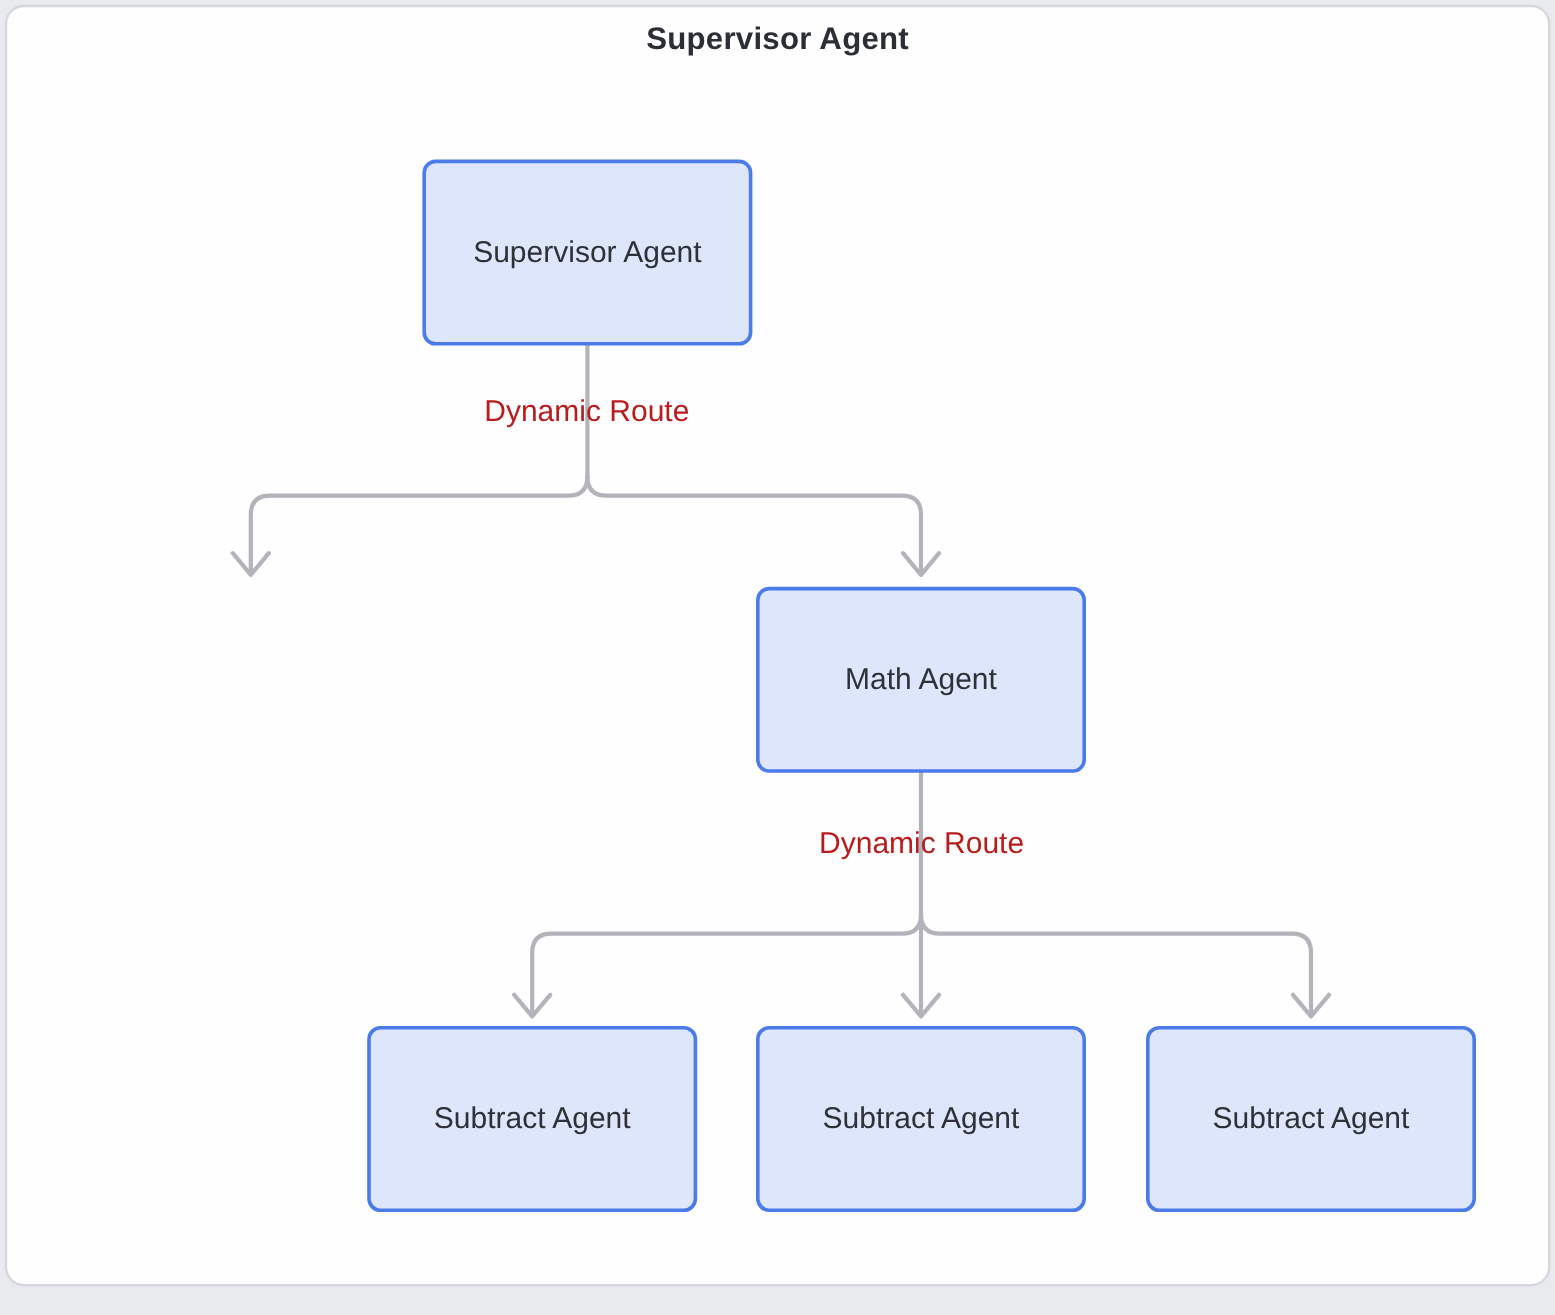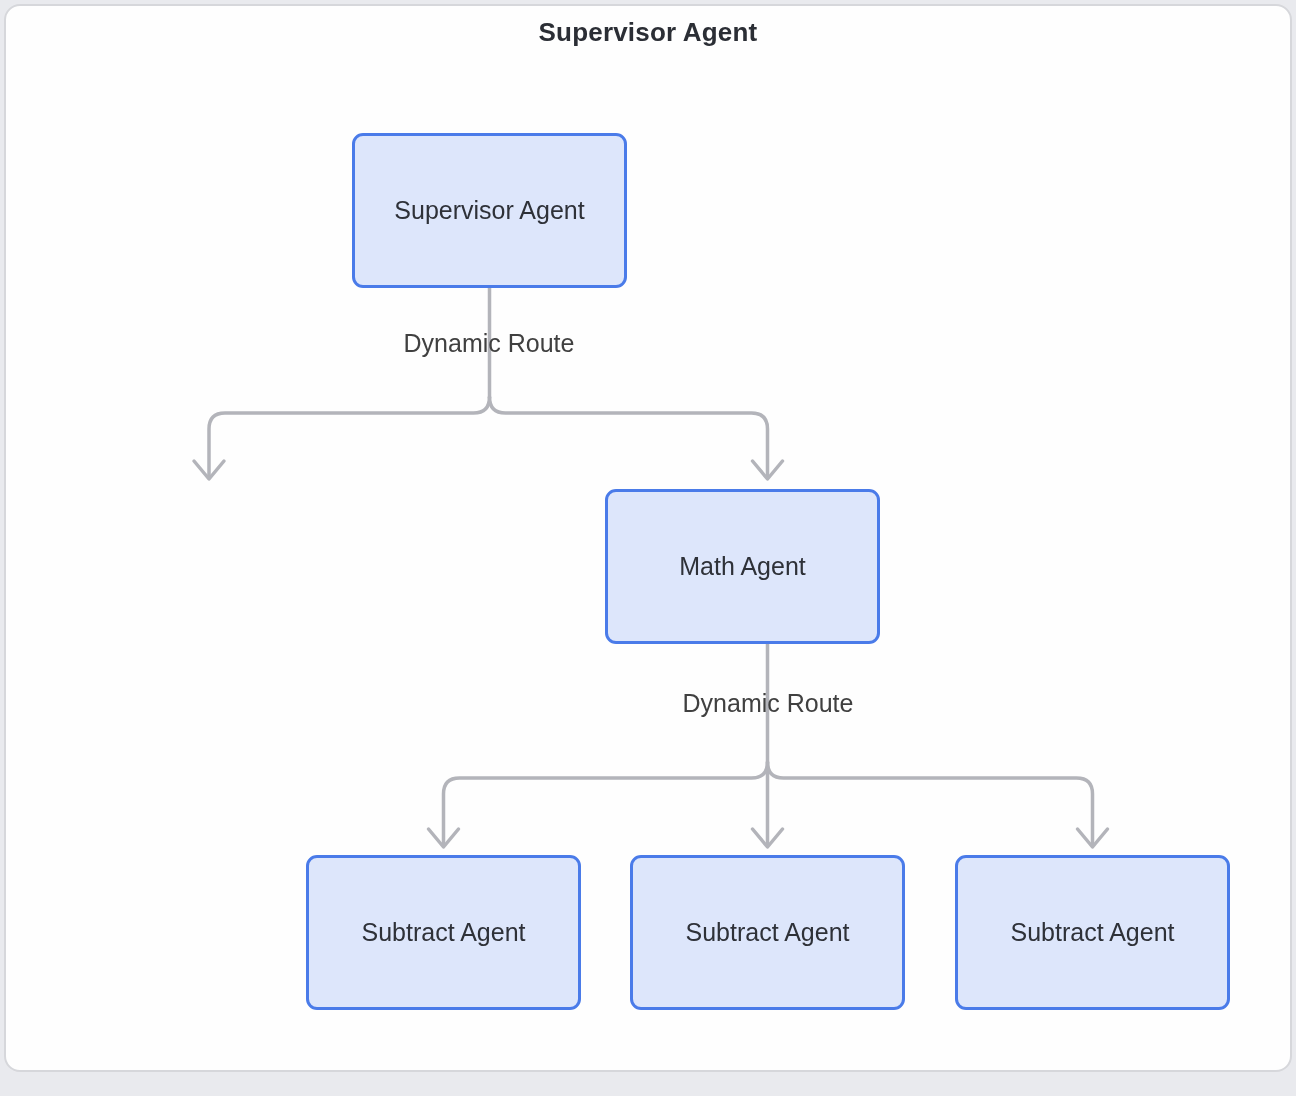--- a/index.html
+++ b/index.html
@@ -50,29 +50,29 @@
     border: 3px solid #4a7be9;
     border-radius: 11px;
     display: flex;
     align-items: center;
     justify-content: center;
     font-size: 25px;
     color: #2e3138;
   }
   .node-supervisor { left: 352px; top: 133px; }
   .node-research   { left: 71px;  top: 489px; }
-  .node-math       { left: 605px; top: 489px; }
+  .node-math       { left: 630px; top: 489px; }
   .node-subtract-1 { left: 306px; top: 855px; }
   .node-subtract-2 { left: 630px; top: 855px; }
   .node-subtract-3 { left: 955px; top: 855px; }
   .edge-label {
     position: absolute;
     transform: translate(-50%, -50%);
     font-size: 25px;
-    color: #404040;
+    color: #b91c1c;
     white-space: nowrap;
   }
   .edge-label-1 { left: 489px; top: 343px; }
   .edge-label-2 { left: 768px; top: 703px; }
 </style>
 </head>
 <body>
 
 <div class="stage">
   <div class="card"></div>

